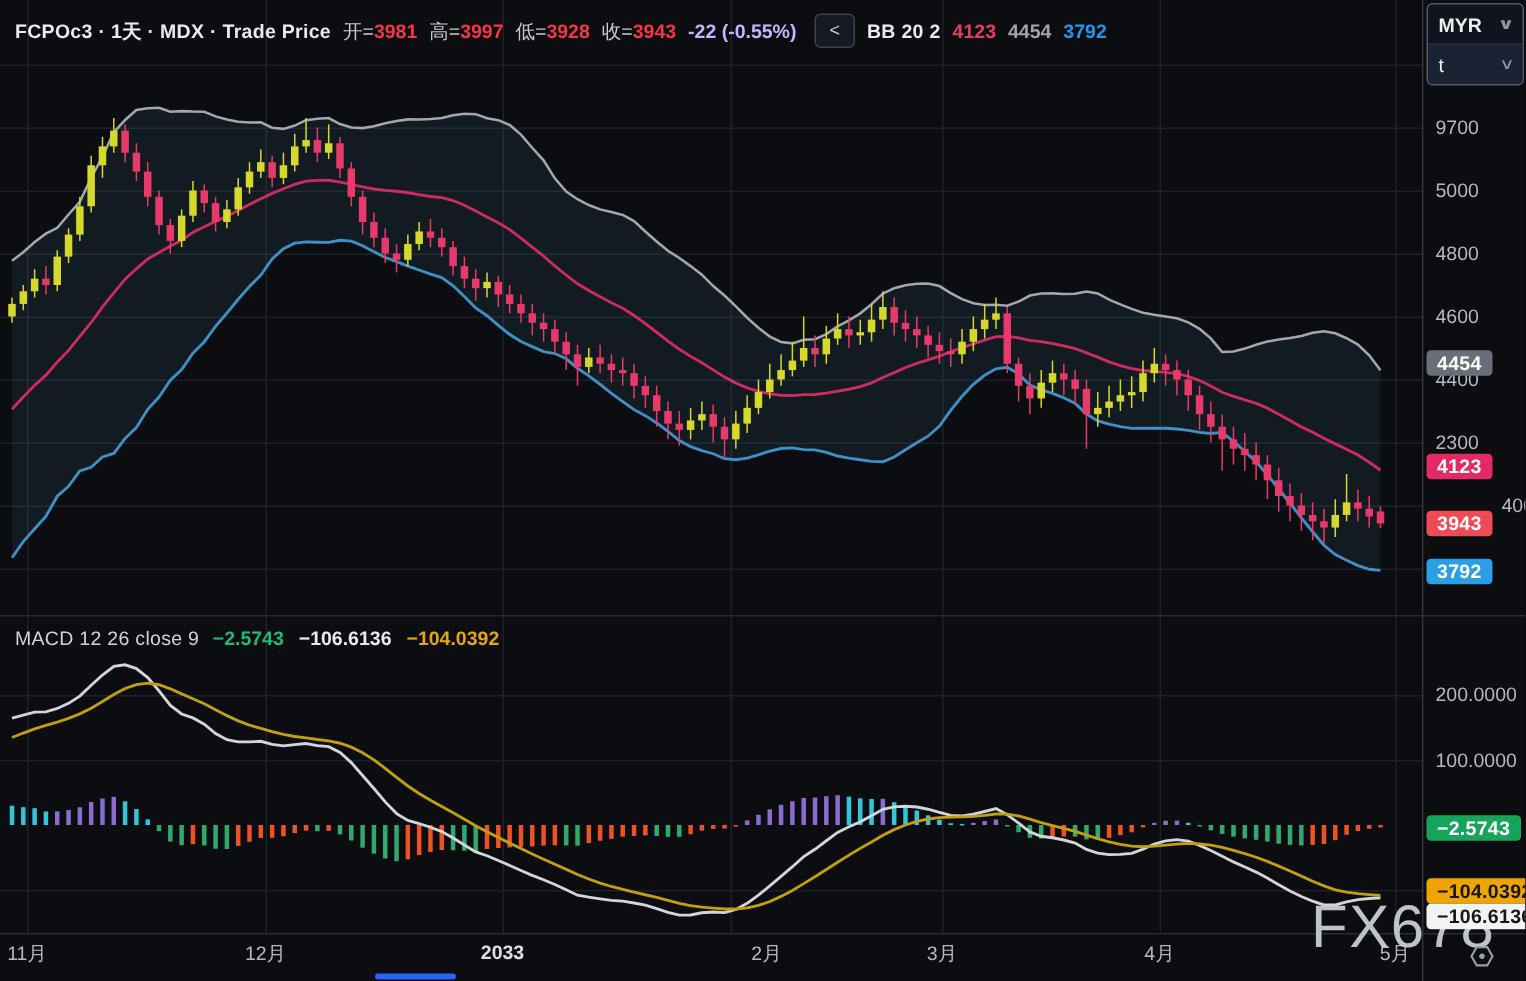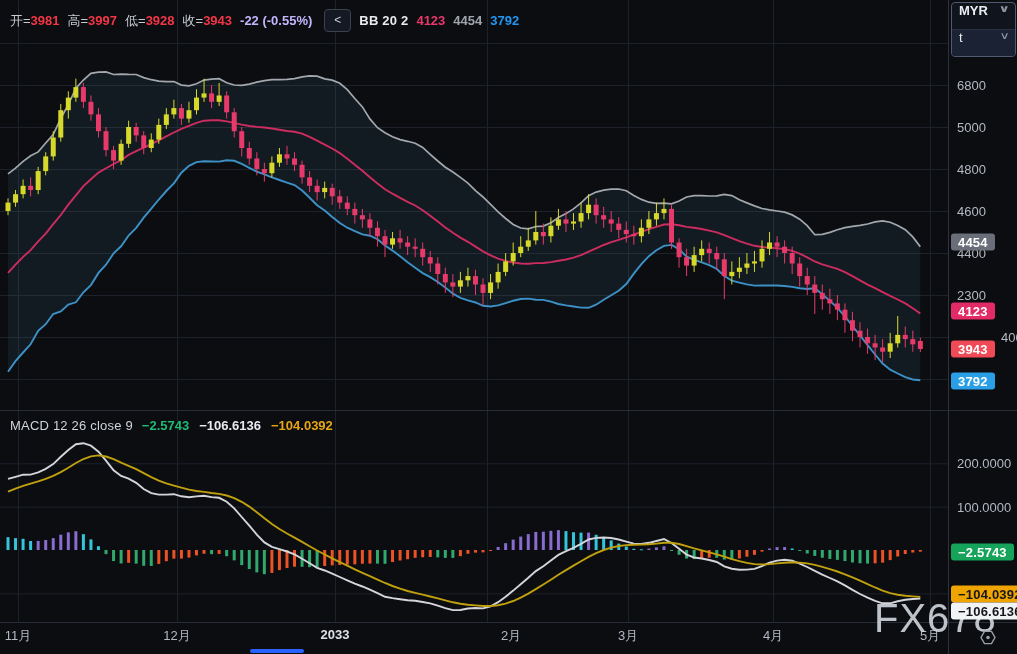--- a/index.html
+++ b/index.html
@@ -18,21 +18,21 @@
   #collapse-btn{height:23px;min-width:27px;margin-left:4px;border:1px solid #3d424e;border-radius:4px;
       background:#151923;color:#c9cdd5;font-size:12px;line-height:21px;text-align:center;cursor:pointer;padding:0 6px}
   .indval{font-weight:600}
   .tick{position:absolute;left:957px;color:#b4b8c1;transform:translateY(-50%);z-index:4}
   .badge{position:absolute;left:951px;padding:1px 7px;border-radius:3px;font-weight:700;
          transform:translateY(-50%);z-index:6;letter-spacing:.2px}
   .tlabel{position:absolute;top:627px;color:#b4b8c1;transform:translateX(-50%);z-index:4}
   .tlabel.emph{color:#dde0e5;font-weight:700}
   #selectors{position:absolute;left:951px;top:2px;width:63px;border:1px solid #515a6e;border-radius:4px;
              background:#10141c;z-index:8;overflow:hidden}
-  .selrow{display:flex;justify-content:space-between;height:26px;padding:0 7px;
+  .selrow{display:flex;justify-content:space-between;align-items:center;height:26px;padding:0 7px;
           color:#eceef1;cursor:pointer;font-weight:600}
   .selrow.alt{border-top:1px solid #2a3040;background:#1a2233;font-weight:400}
   .chev{color:#8f96a3;font-size:10px;transform:scaleX(1.4)}
   #watermark{position:absolute;left:874px;top:596px;font-size:40px;letter-spacing:1px;color:#ced2d9;
              opacity:.92;z-index:5;font-weight:400}
   #hscroll{position:absolute;top:649px;height:4px;border-radius:2px;z-index:6;cursor:pointer}
   #axis-gear{position:absolute;left:979px;top:629px;z-index:6;cursor:pointer;line-height:0}
 </style>
 </head>
 <body>
@@ -445,20 +445,21 @@
         <polyline points="8.0,478.8 15.5,476.8 23.1,474.7 30.6,474.6 38.2,472.3 45.7,468.9 53.2,464.1 60.8,456.8 68.3,450.0 75.9,444.2 83.4,443.2 90.9,445.7 98.5,451.7 106.0,460.6 113.6,470.3 121.1,476.0 128.6,478.6 136.2,482.8 143.7,489.0 151.3,493.1 158.8,494.6 166.3,494.6 173.9,494.2 181.4,496.3 189.0,497.2 196.5,496.4 204.0,495.7 211.6,497.1 219.1,497.8 226.7,501.7 234.2,508.4 241.7,517.0 249.3,525.7 256.8,534.6 264.4,542.4 271.9,546.9 279.4,549.1 287.0,551.5 294.5,554.4 302.1,558.7 309.6,563.3 317.1,567.9 324.7,570.5 332.2,573.7 339.8,577.0 347.3,580.3 354.8,583.6 362.4,586.5 369.9,589.7 377.5,593.2 385.0,596.8 392.5,598.1 400.1,599.2 407.6,600.2 415.2,600.8 422.7,602.0 430.2,603.4 437.8,605.7 445.3,608.2 452.9,610.1 460.4,610.0 467.9,608.5 475.5,608.0 483.0,608.4 490.6,606.3 498.1,602.2 505.6,596.8 513.2,590.6 520.7,584.2 528.3,577.8 535.8,571.1 543.3,566.2 550.9,560.5 558.4,554.9 566.0,551.2 573.5,547.9 581.0,543.9 588.6,539.5 596.1,537.9 603.7,537.5 611.2,538.0 618.7,539.5 626.3,541.6 633.8,543.6 641.4,543.9 648.9,542.8 656.4,541.0 664.0,539.0 671.5,543.1 679.1,548.8 686.6,554.6 694.1,557.5 701.7,558.5 709.2,560.0 716.8,562.0 724.3,566.3 731.8,568.7 739.4,569.7 746.9,569.6 754.5,568.9 762.0,566.1 769.5,562.7 777.1,560.6 784.6,559.8 792.2,560.8 799.7,563.6 807.2,567.0 814.8,570.8 822.3,574.6 829.9,578.0 837.4,581.4 844.9,585.4 852.5,589.9 860.0,594.0 867.6,597.7 875.1,600.8 882.6,603.3 890.2,603.3 897.7,601.3 905.3,599.8 912.8,599.0 920.3,598.5" fill="none" stroke="#d3d5da" stroke-width="1.9"></polyline>
         <polyline points="8.0,491.7 15.5,488.7 23.1,485.9 30.6,483.6 38.2,481.4 45.7,478.9 53.2,475.9 60.8,472.1 68.3,467.7 75.9,463.0 83.4,459.0 90.9,456.4 98.5,455.4 106.0,456.5 113.6,459.2 121.1,462.6 128.6,465.8 136.2,469.2 143.7,473.2 151.3,477.1 158.8,480.6 166.3,483.4 173.9,485.6 181.4,487.7 189.0,489.6 196.5,491.0 204.0,491.9 211.6,493.0 219.1,493.9 226.7,495.5 234.2,498.1 241.7,501.8 249.3,506.6 256.8,512.2 264.4,518.3 271.9,524.0 279.4,529.0 287.0,533.5 294.5,537.7 302.1,541.9 309.6,546.2 317.1,550.5 324.7,554.5 332.2,558.4 339.8,562.1 347.3,565.7 354.8,569.3 362.4,572.8 369.9,576.2 377.5,579.6 385.0,583.0 392.5,586.0 400.1,588.7 407.6,591.0 415.2,592.9 422.7,594.7 430.2,596.5 437.8,598.3 445.3,600.3 452.9,602.3 460.4,603.8 467.9,604.7 475.5,605.4 483.0,606.0 490.6,606.0 498.1,605.3 505.6,603.6 513.2,601.0 520.7,597.6 528.3,593.6 535.8,589.1 543.3,584.5 550.9,579.7 558.4,574.8 566.0,570.1 573.5,565.6 581.0,561.3 588.6,556.9 596.1,553.1 603.7,550.0 611.2,547.6 618.7,546.0 626.3,545.1 633.8,544.8 641.4,544.6 648.9,544.3 656.4,543.6 664.0,542.7 671.5,542.8 679.1,544.0 686.6,546.1 694.1,548.4 701.7,550.4 709.2,552.3 716.8,554.3 724.3,556.7 731.8,559.1 739.4,561.2 746.9,562.9 754.5,564.1 762.0,564.5 769.5,564.1 777.1,563.4 784.6,562.7 792.2,562.3 799.7,562.6 807.2,563.4 814.8,564.9 822.3,566.9 829.9,569.1 837.4,571.5 844.9,574.3 852.5,577.4 860.0,580.7 867.6,584.1 875.1,587.5 882.6,590.6 890.2,593.2 897.7,594.8 905.3,595.8 912.8,596.4 920.3,596.9" fill="none" stroke="#c0a00e" stroke-width="1.9"></polyline>
       </g>
     </svg>
 
   <div class="sep-h" style="top:410px"></div>
   <div class="sep-h" style="top:622px"></div>
   <div id="axis-border"></div>
 
   <div id="main-legend" class="legend">
+    <span class="ttl">FCPOc3 · 1天 · MDX · Trade Price</span>
     <span class="fld"><span class="lab">开=</span><span class="val">3981</span></span>
     <span class="fld"><span class="lab">高=</span><span class="val">3997</span></span>
     <span class="fld"><span class="lab">低=</span><span class="val">3928</span></span>
     <span class="fld"><span class="lab">收=</span><span class="val">3943</span></span>
     <span class="chg">-22 (-0.55%)</span>
     <button id="collapse-btn">&lt;</button>
     <span class="ttl">BB 20 2</span>
     <span id="bb-values" style="display:flex;gap:8px">
         <span class="indval" style="color: rgb(232, 57, 107);">4123</span>
         <span class="indval" style="color: rgb(160, 164, 172);">4454</span>
@@ -490,21 +491,21 @@
 
   <div id="hscroll" style="left: 250px; width: 54px; background: rgb(41, 98, 255);"></div>
 
   <div id="axis-gear">
     <svg width="18" height="17" viewBox="0 0 18 17">
       <polygon points="16,8.5 12.5,14.6 5.5,14.6 2,8.5 5.5,2.4 12.5,2.4" fill="none" stroke="#9aa0a8" stroke-width="1.4"></polygon>
       <circle cx="9" cy="8.5" r="1.8" fill="#9aa0a8"></circle>
     </svg>
   </div>
 
-<div class="tick" style="top: 85px;">6800</div>
+<div class="tick" style="top: 85px;">9700</div>
     <div class="tick" style="top: 127px;">5000</div>
     <div class="tick" style="top: 169px;">4800</div>
     <div class="tick" style="top: 211px;">4600</div>
     <div class="tick" style="top: 253px;">4400</div>
     <div class="tick" style="top: 295px;">2300</div>
     <div class="tick" style="top: 337px; margin-left: 44px;">4000</div>
     <div class="tick" style="top: 463.3px; text-align: right;">200.0000</div>
     <div class="tick" style="top: 506.65px;">100.0000</div>
     <div class="badge" style="top: 242px; background: rgb(106, 110, 120); color: rgb(255, 255, 255);">4454</div>
     <div class="badge" style="top: 311px; background: rgb(226, 42, 102); color: rgb(255, 255, 255);">4123</div>

